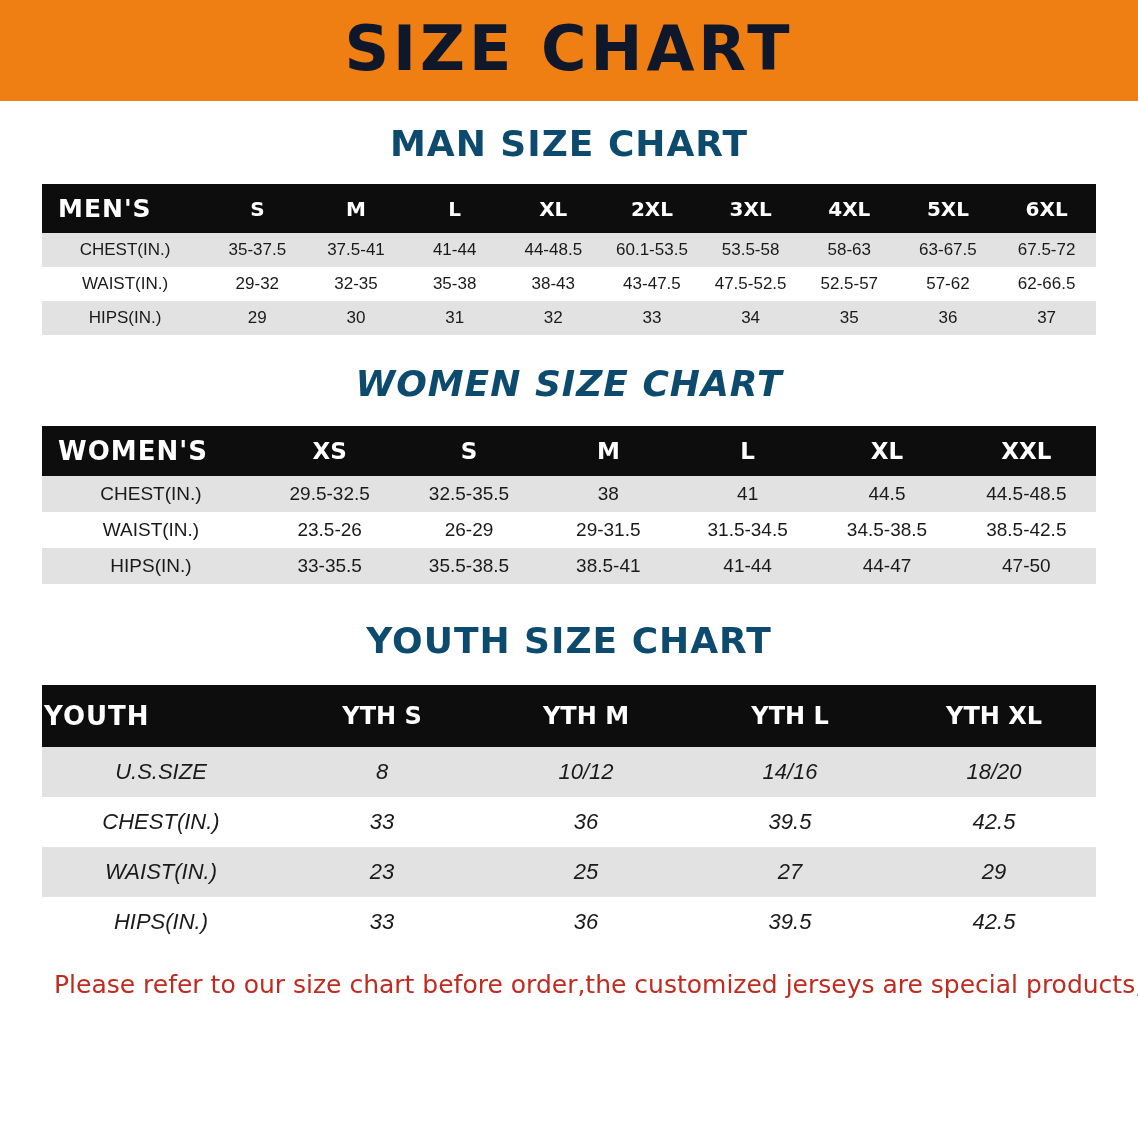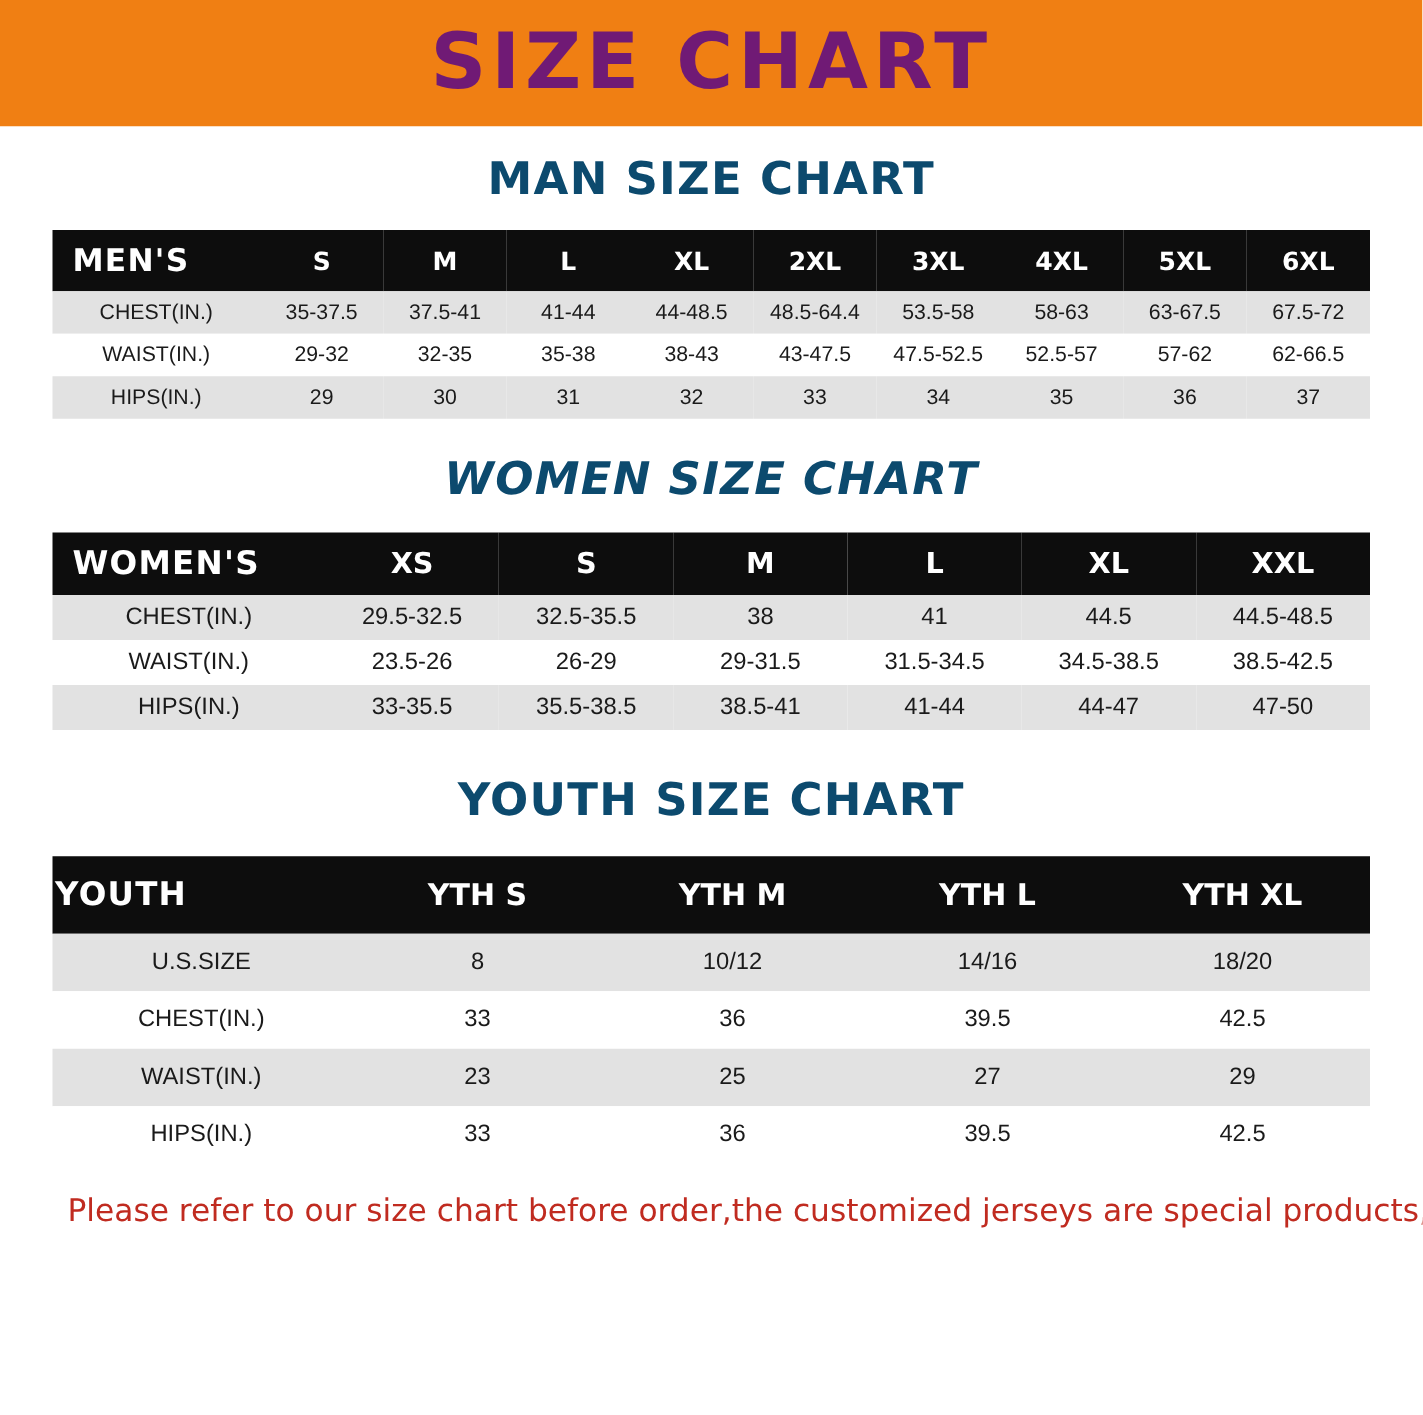--- a/index.html
+++ b/index.html
@@ -24,21 +24,21 @@
     background: #f07f13;
     display: flex;
     align-items: center;
     justify-content: center;
   }
   .banner-title {
     font-family: "DejaVu Sans", sans-serif;
     font-weight: bold;
     font-size: 62px;
     letter-spacing: 4px;
-    color: #701a75;
+    color: #0f172a;
     line-height: 1;
     padding-bottom: 4px;
   }
 
   
   .section-title {
     text-align: center;
     font-family: "DejaVu Sans", sans-serif;
     font-weight: bold;
     font-size: 36px;
@@ -97,21 +97,21 @@
 
   
   .tbl-women thead th { font-size: 23px; }
   .tbl-women thead th.label-col { font-size: 26px; }
   .tbl-women tbody td { font-size: 19px; }
   .tbl-women thead th:first-child { width: 218px; }
 
   
   .tbl-youth thead th { font-size: 24px; }
   .tbl-youth thead th.label-col { font-size: 26px; }
-  .tbl-youth tbody td { font-size: 19px; }
+  .tbl-youth tbody td { font-size: 22px; font-style: italic; }
   .tbl-youth tbody td { padding: 12px 2px; }
   .tbl-youth thead th { padding: 16px 2px; }
   .tbl-youth thead th:first-child { width: 238px; }
 
   
   .note {
     margin: 18px auto 0 auto;
     width: 1030px;
     text-align: center;
     color: #c02b20;
@@ -145,21 +145,21 @@
         <th>6XL</th>
       </tr>
     </thead>
     <tbody>
       <tr class="shade">
         <td class="label-col">CHEST(IN.)</td>
         <td>35-37.5</td>
         <td>37.5-41</td>
         <td>41-44</td>
         <td>44-48.5</td>
-        <td>48.5-64.4</td>
+        <td>60.1-53.5</td>
         <td>53.5-58</td>
         <td>58-63</td>
         <td>63-67.5</td>
         <td>67.5-72</td>
       </tr>
       <tr class="plain">
         <td class="label-col">WAIST(IN.)</td>
         <td>29-32</td>
         <td>32-35</td>
         <td>35-38</td>

